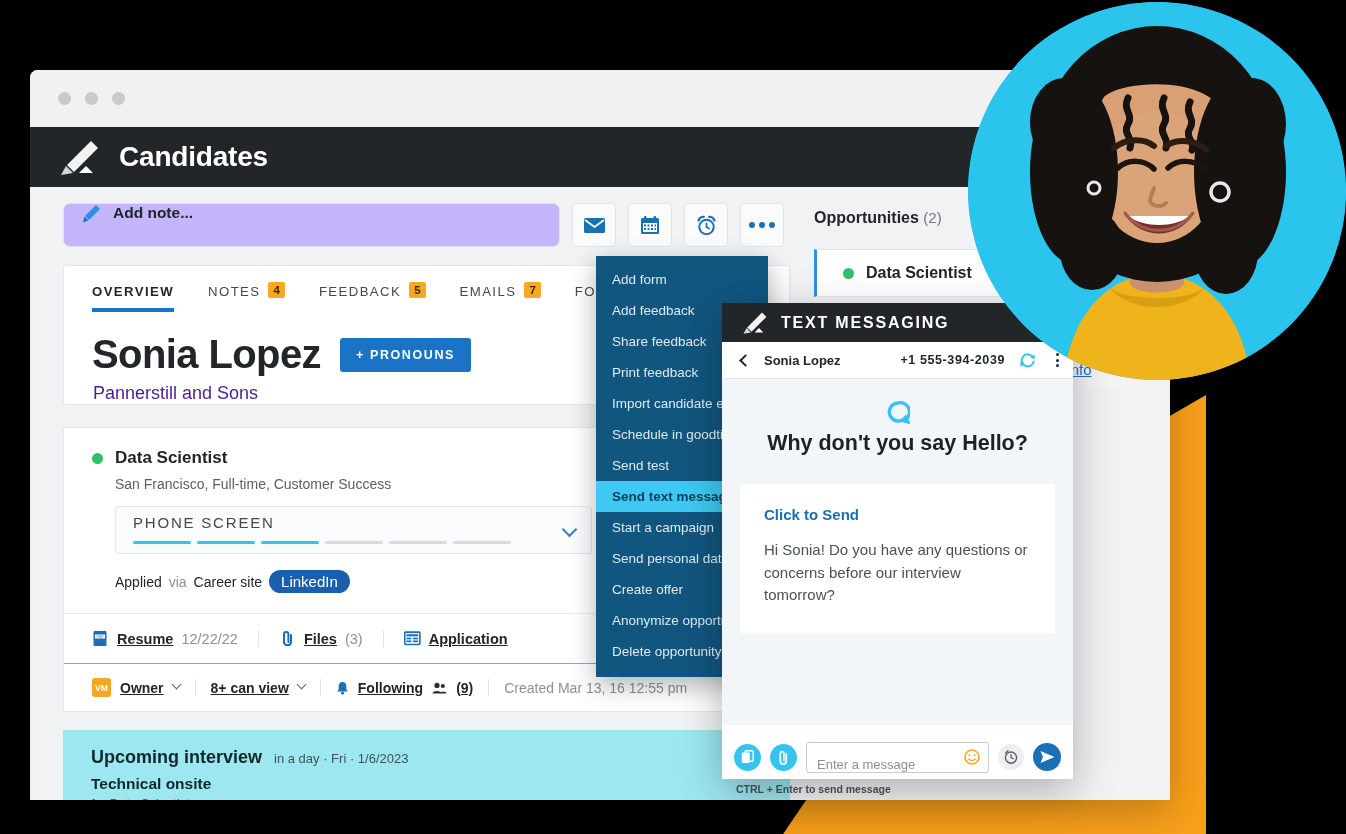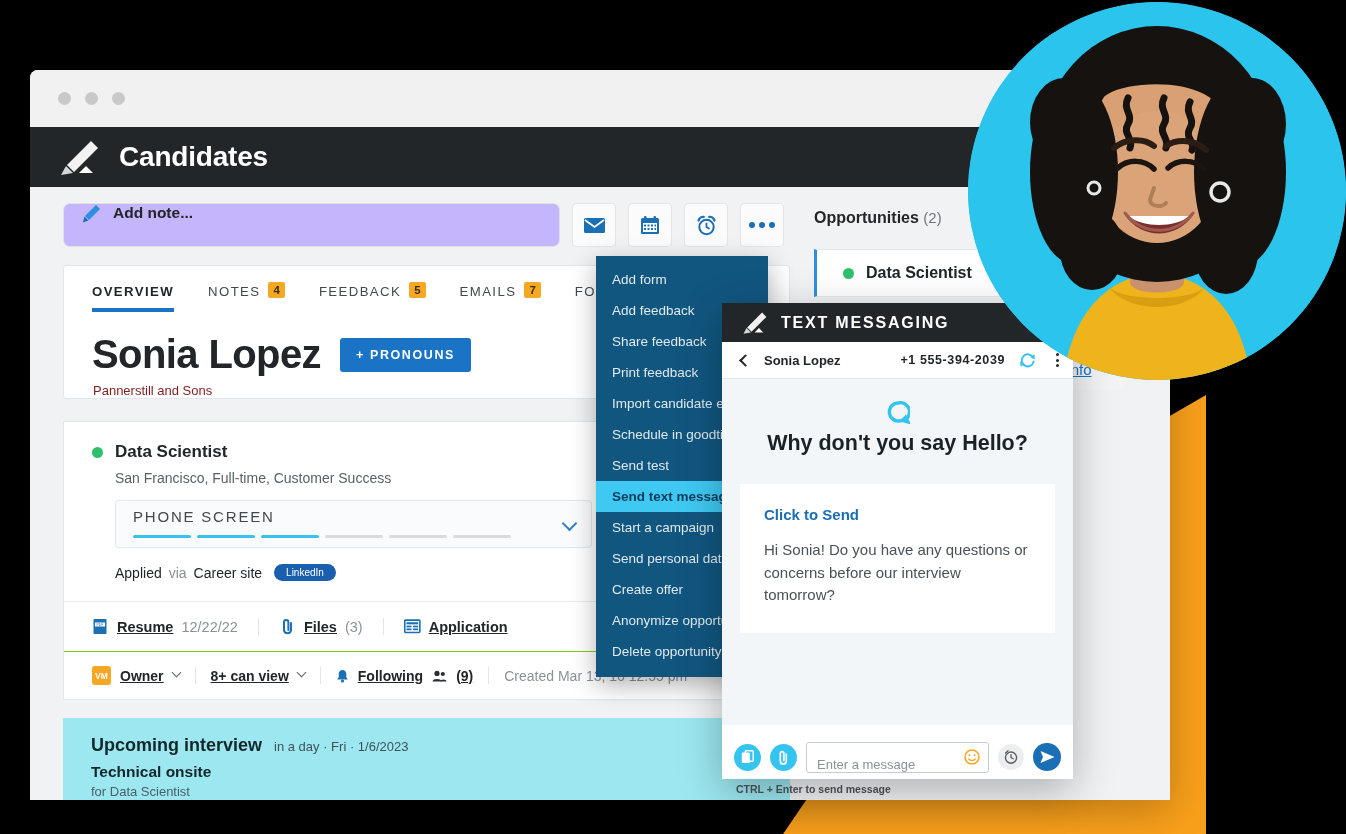--- a/index.html
+++ b/index.html
@@ -80,21 +80,21 @@
     border-radius: 2px; padding: 1px 5px; letter-spacing: 0; line-height: 14px;
     position: relative; top: -1px;
   }
 
   .name-row { display: flex; align-items: center; gap: 19px; padding: 20px 0 0 28px; }
   .cand-name { font-size: 40px; font-weight: bold; color: #222629; letter-spacing: -0.6px; }
   .pronouns-btn {
     background: #1a73c4; color: #fff; font-size: 12.5px; font-weight: bold;
     letter-spacing: 1.6px; border-radius: 3px; padding: 10px 16px; border: none;
   }
-  .company { font-size: 13px; color: #7f1d1d; padding: 6px 0 0 29px; }
+  .company { font-size: 18px; color: #4c1d95; padding: 6px 0 0 29px; }
 
   .opp-card { margin-top: 22px; width: 727px; background:#fff; border:1px solid #e4e7ea; }
   .opp-sec { padding: 20px 28px 20px 28px; border-bottom: 1px solid #e9ecee; }
   .opp-title-row { display: flex; align-items: center; gap: 12px; }
   .green-dot { width: 11px; height: 11px; border-radius: 50%; background: #2ec06a; }
   .opp-title { font-size: 17px; font-weight: bold; color: #222629; }
   .opp-meta { font-size: 14px; color: #5a6066; padding: 8px 0 0 23px; }
   .stage-box {
     margin: 14px 0 0 23px; width: 477px; height: 48px;
     background: #fafbfc; border: 1px solid #e4e7ea; border-radius: 3px;
@@ -105,22 +105,21 @@
     position: absolute; right: 16px; top: 17px;
     width: 11px; height: 11px; border-right: 2px solid #3b7fc4; border-bottom: 2px solid #3b7fc4;
     transform: rotate(45deg);
   }
   .steps { display: flex; gap: 6px; margin-top: 10px; }
   .step { height: 3px; width: 58px; border-radius: 2px; background: #d8dcdf; }
   .step.on { background: #35c4f0; }
   .applied { font-size: 14px; color: #222629; padding: 16px 0 0 23px; display: flex; align-items: center; gap: 7px; }
   .applied .muted { color: #8b9196; }
   .pill {
-    background: #1a5fae; color: #fff; font-size: 10px; border-radius: 12px; padding: 3px 12px;
-    margin-left: 5px;
+    background: #1a5fae; color: #fff; font-size: 15px; border-radius: 12px; padding: 3px 12px;
   }
 
   .files-row { display: flex; align-items: center; gap: 0; padding: 16px 28px; font-size: 14.5px; }
   .fitem { display: flex; align-items: center; gap: 8px; padding-right: 20px; }
   .fitem + .fitem { border-left: 1px solid #e2e5e8; padding-left: 20px; gap: 8px; }
   .lnk { color: #222629; text-decoration: underline; font-weight: 600; }
   .dim { color: #8b9196; }
   .mini-ic { width: 17px; height: 17px; }
 
   .owner-row {

